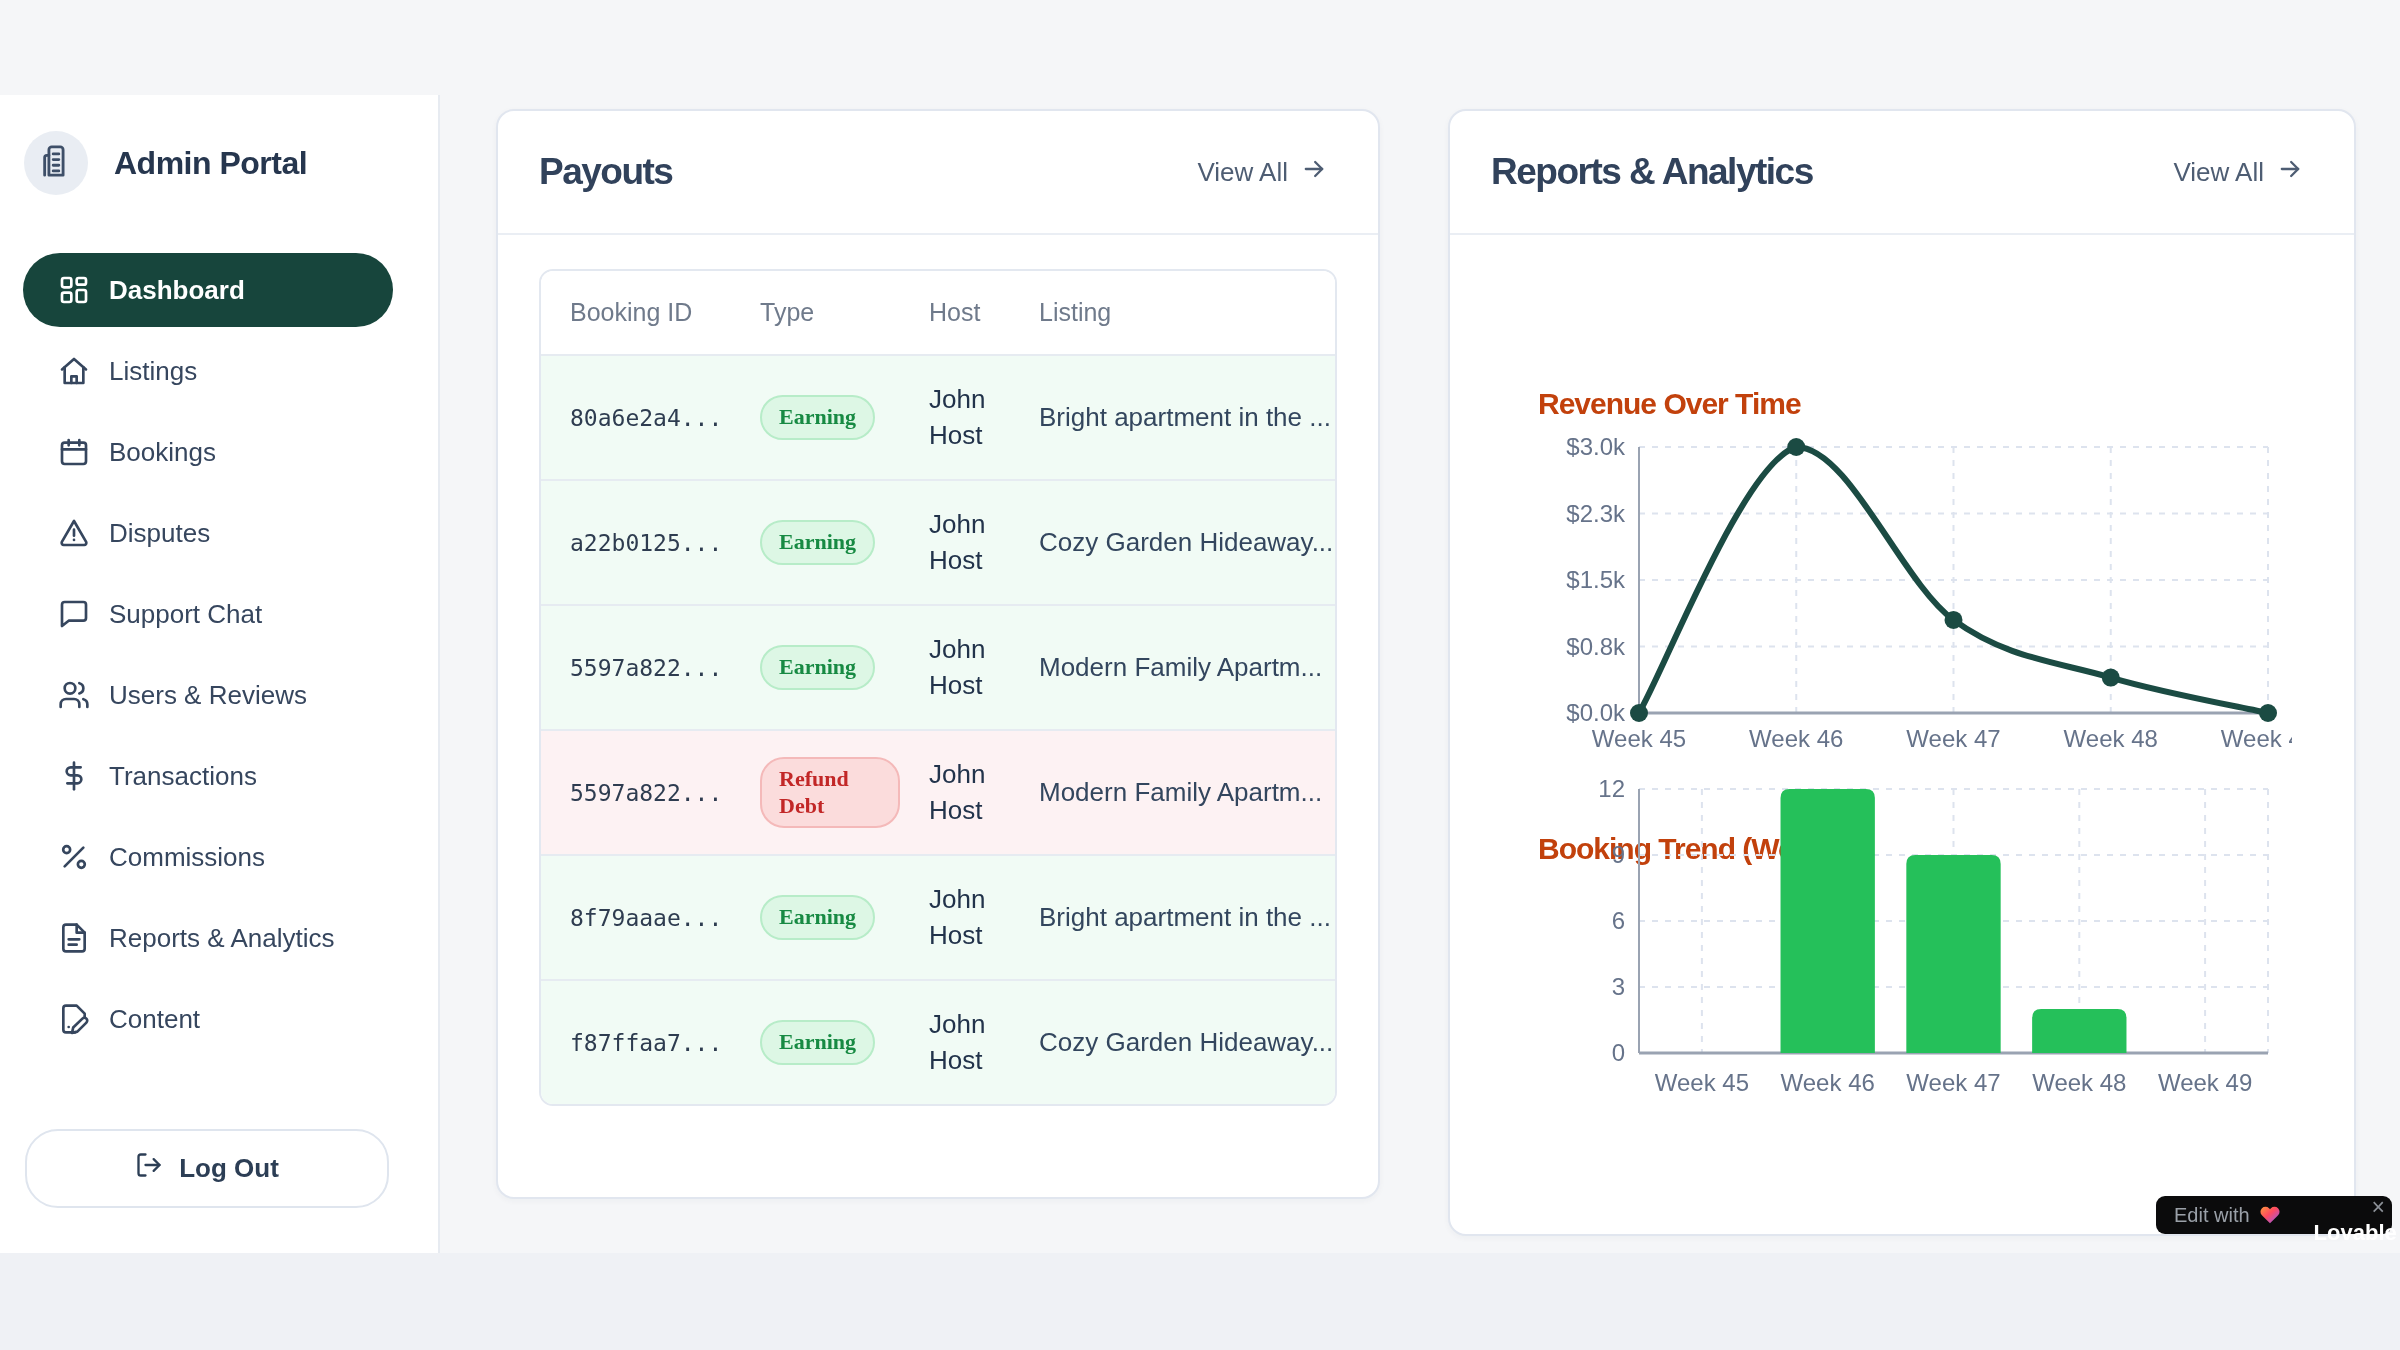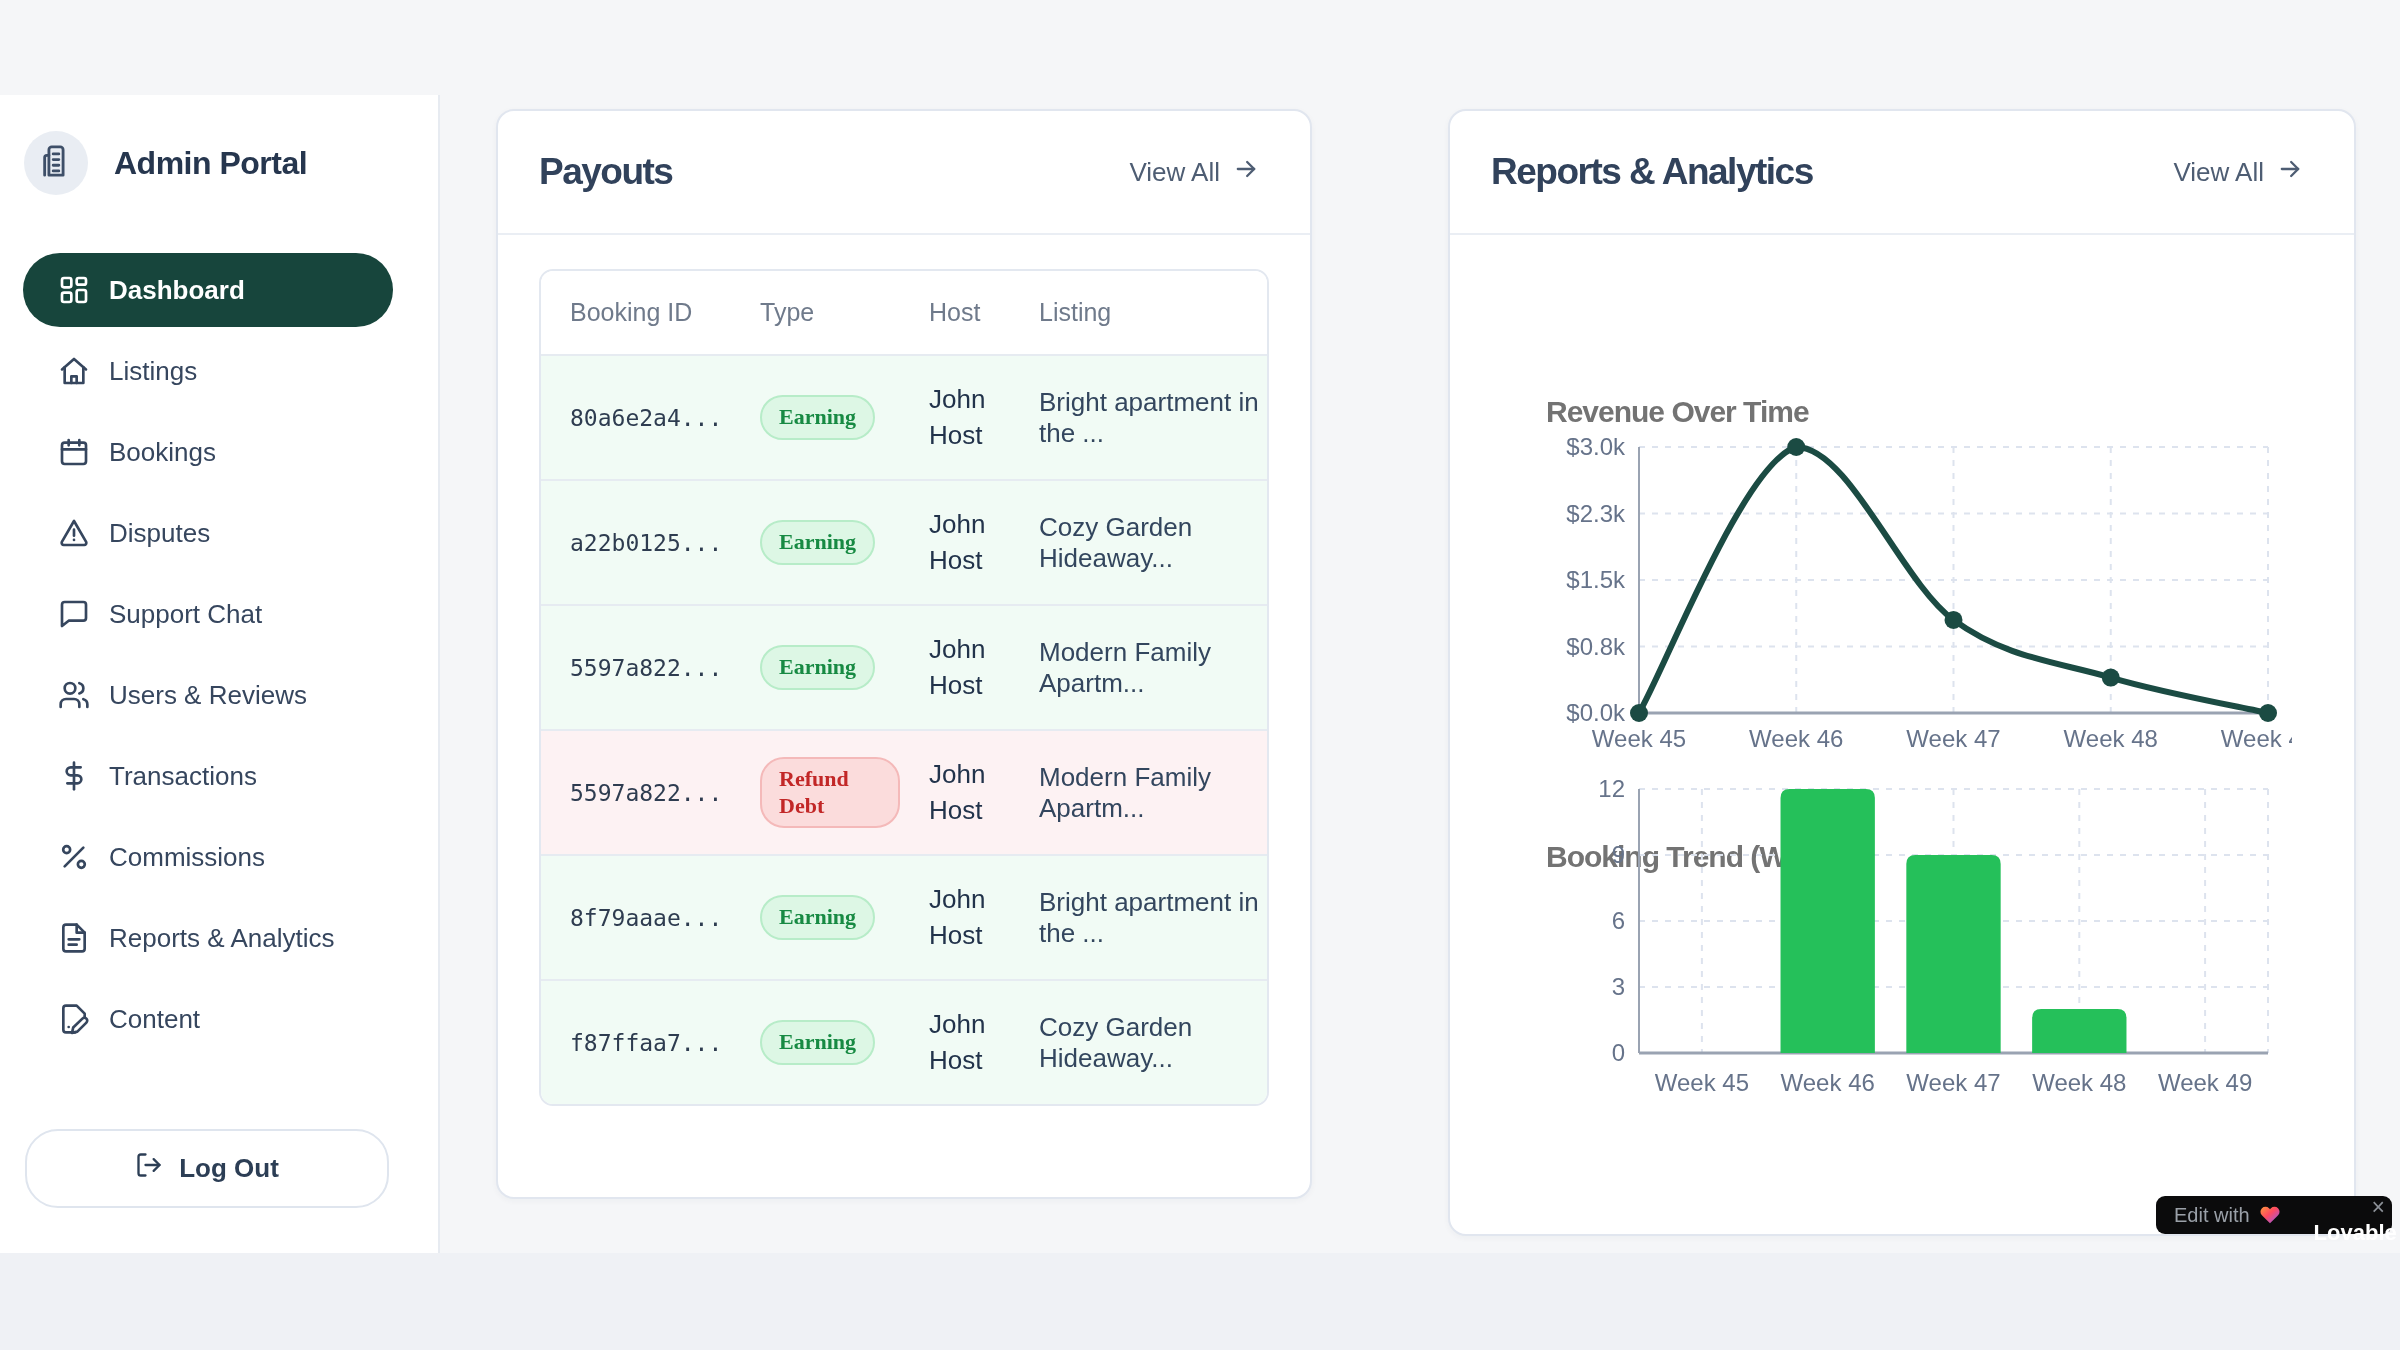--- a/index.html
+++ b/index.html
@@ -22,38 +22,38 @@
   .logout svg{width:28px;height:28px;}
 
   
   .card{position:absolute;background:#ffffff;border:2px solid #e1e6ef;border-radius:18px;box-sizing:border-box;box-shadow:0 2px 6px rgba(30,45,70,.04);}
   .card-header{height:122px;display:flex;align-items:center;justify-content:space-between;padding:0 44px 0 41px;border-bottom:2px solid #eaeef4;}
   .card-title{font-size:37px;font-weight:700;color:#31425b;letter-spacing:-1.5px;}
   .view-all{display:flex;align-items:center;gap:12px;color:#4e5d73;font-size:26px;background:none;border:none;font-family:inherit;cursor:pointer;}
   .view-all svg{width:28px;height:28px;}
 
   
-  .payouts-card{left:496px;top:109px;width:816px;height:1090px;}
+  .payouts-card{left:496px;top:109px;width:884px;height:1090px;}
   .ptable{position:absolute;left:41px;right:41px;top:158px;border:2px solid #e3e8f0;border-radius:14px;overflow:hidden;background:#ffffff;}
   .trow{display:grid;grid-template-columns:190px 169px 110px 1fr;align-items:center;}
   .trow > div{padding-left:29px;box-sizing:border-box;}
   .thead-row{height:83px;color:#6f7a8b;font-size:25px;background:#ffffff;}
   .body-row{height:123px;border-top:2px solid #e6ebf1;font-size:26px;color:#2b3c53;cursor:pointer;}
   .body-row.green{background:#f1fbf5;}
   .body-row.red{background:#fdf2f3;}
   .cell-id{font-family:"DejaVu Sans Mono", monospace;font-size:23px;color:#2e3c50;}
   .badge{display:inline-block;padding:7px 17px;border-radius:24px;font-size:22px;font-weight:700;line-height:1.2;max-width:116px;font-family:Liberation Serif, serif;}
   .badge.green{background:#ddf7e5;border:2px solid #b7ecc8;color:#178a43;}
   .badge.red{background:#fbdcdc;border:2px solid #f4b9b9;color:#c22727;}
   .cell-host{line-height:1.35;color:#22334b;}
   .cell-listing{color:#33465e;}
 
   
   .reports-card{left:1448px;top:109px;width:908px;height:1127px;}
-  .chart-title{font-size:30px;font-weight:700;color:#737373;letter-spacing:-1px;margin:16px;position:absolute;left:80px;}
+  .chart-title{font-size:30px;font-weight:700;color:#c2410c;letter-spacing:-1px;margin:8px;position:absolute;left:80px;}
   .chart-title.t1{top:268px;}
   .chart-title.t2{top:713px;}
   .chart-svg{position:absolute;left:80px;}
   #line-chart{top:322px;}
   #bar-chart{top:662px;}
 
   
   .lovable{position:absolute;left:2156px;top:1196px;width:236px;height:38px;background:#0b0b0c;border-radius:9px;display:flex;align-items:center;gap:9px;padding:0 42px 0 18px;box-sizing:border-box;cursor:pointer;}
   .lovable .prefix{color:#9aa0a8;font-size:20px;white-space:nowrap;}
   .lovable .brand{color:#ffffff;font-size:22px;font-weight:700;white-space:nowrap;}

